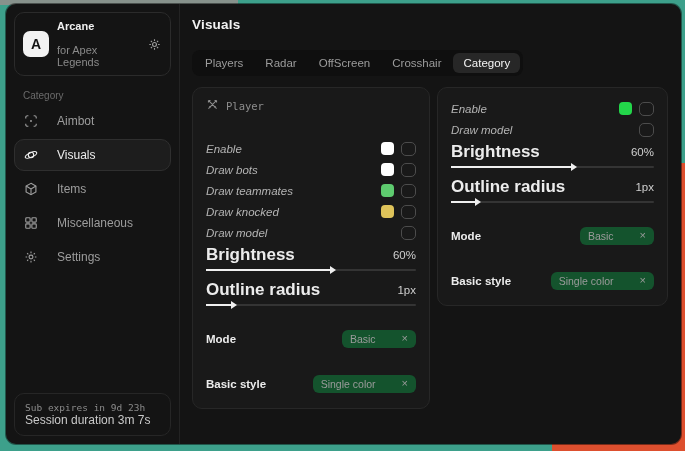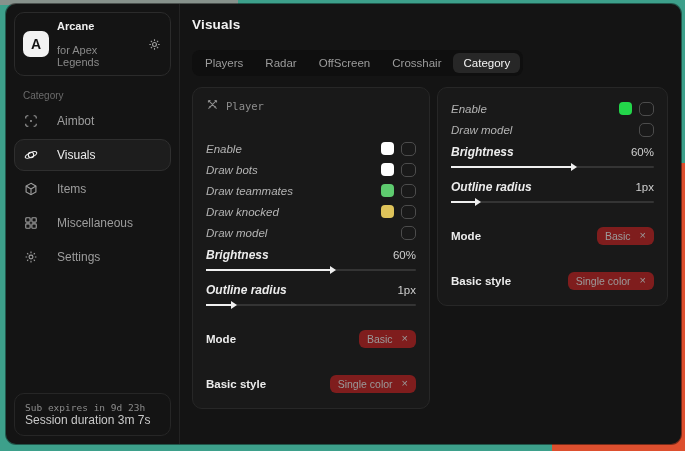--- a/index.html
+++ b/index.html
@@ -59,31 +59,31 @@
   .panel-header svg { width:13px; height:13px; flex:none; }
 
   .row { display:flex; align-items:center; justify-content:space-between; height:21px;font-style:italic; }
   .row-label { font-size:11.5px; color:#b4b4b4; }
   .controls { display:flex; align-items:center; gap:7px; }
   .swatch { width:13px; height:13px; border-radius:4px; cursor:pointer; }
   .checkbox { width:15px; height:14px; border:1.5px solid #4c4c4c; border-radius:5px; cursor:pointer; }
 
   .slider-block { margin-top:2px; }
   .slider-head { display:flex; align-items:center; justify-content:space-between; height:20px; }
-  .slider-label { font-size:12px; font-weight:700; color:#ececec;font-style:italic; }
+  .slider-label { font-size:17px; font-weight:700; color:#ececec; }
   .slider-value { font-size:11.5px; color:#cfcfcf; }
   .track { position:relative; height:2px; background:#343434; border-radius:1px; margin:4px 0 9px; cursor:pointer; }
   .fill { position:absolute; left:0; top:0; bottom:0; background:#efefef; }
   .thumb { position:absolute; top:-3px; width:0; height:0;
            border-left:6px solid #efefef; border-top:4px solid transparent; border-bottom:4px solid transparent;
            transform:translateX(-2px); }
 
   .chip-row { display:flex; align-items:center; justify-content:space-between; height:25px;margin-top:20px; }
   .chip-label { font-size:11.5px; font-weight:700; color:#ececec; }
-  .chip { display:flex; align-items:center; gap:9px; background:#7f1d1d; border-radius:6px;
+  .chip { display:flex; align-items:center; gap:26px; background:#14532d; border-radius:6px;
           padding:3px 8px; font-size:10.5px; color:#9b9b9b; cursor:pointer; }
   .chip-close { font-size:11px; color:#9b9b9b; cursor:pointer; line-height:1; }
 </style>
 </head>
 <body>
 
 <div class="bg-topgray"></div>
 <div class="bg-orange"></div>
 
 <div class="window">

